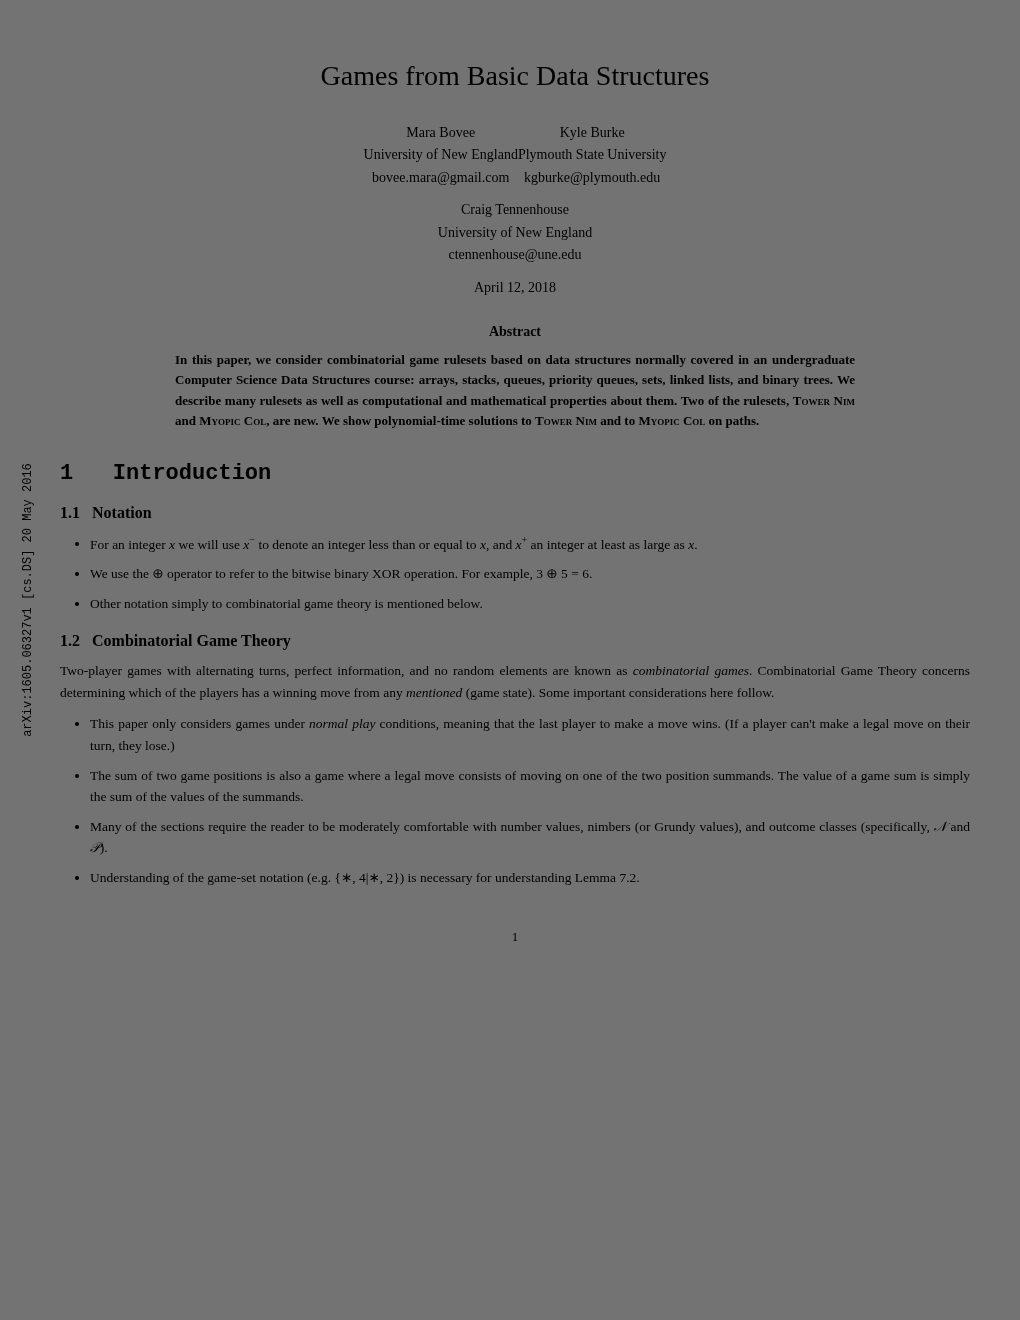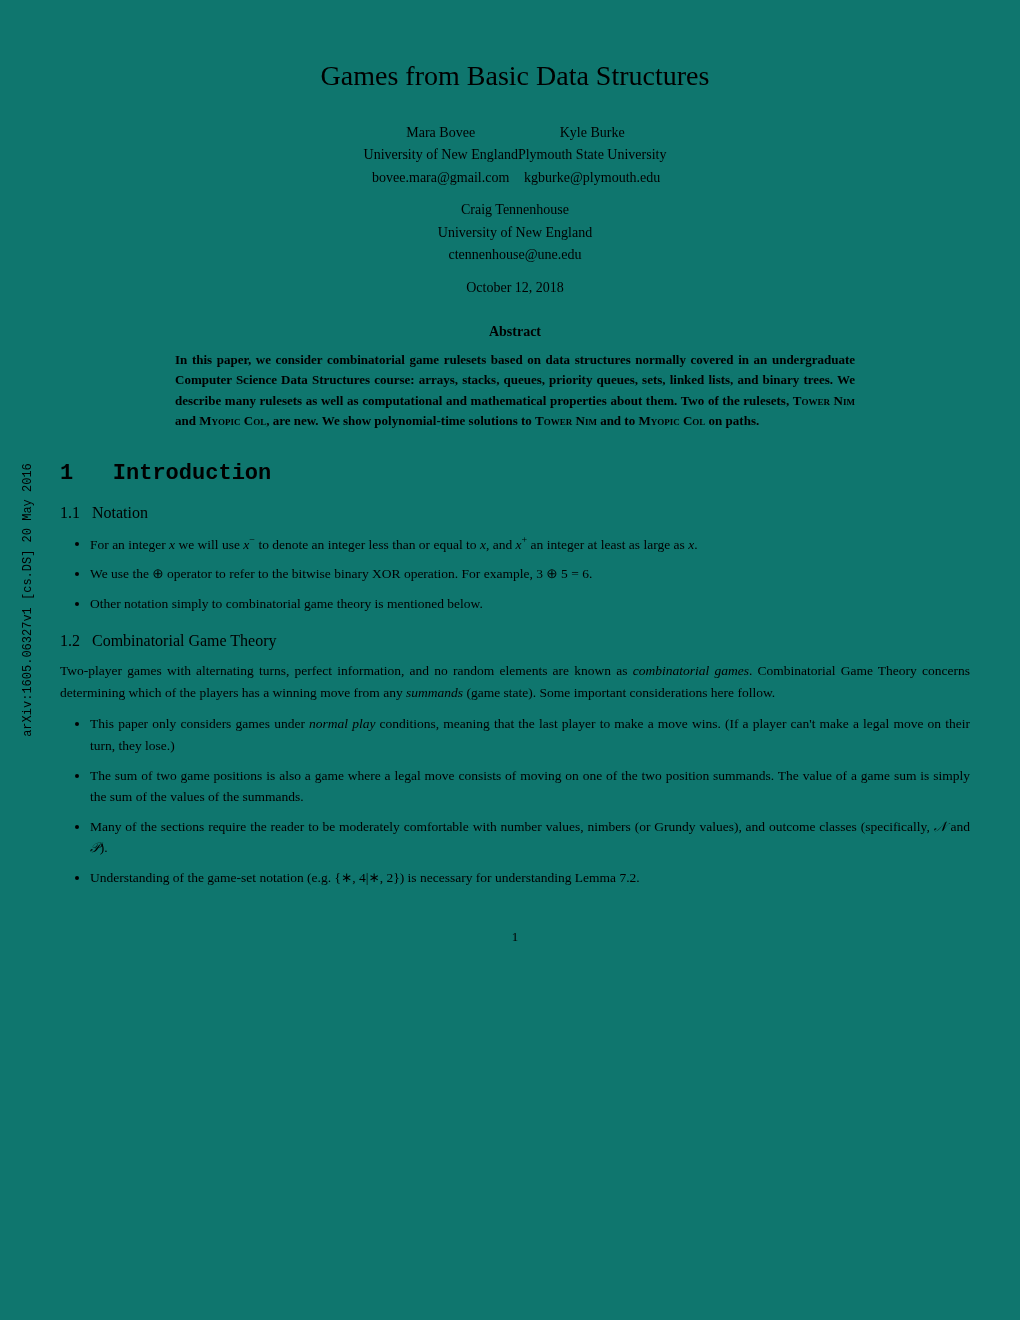--- a/index.html
+++ b/index.html
@@ -12,21 +12,21 @@
       width: 1020px;
       min-height: 1320px;
       position: relative;
       overflow-x: hidden;
     }
 
     .page-container {
       position: relative;
       width: 1020px;
       min-height: 1320px;
-      background: #0f766e;
+      background: #737373;
     }
 
     
     .sidebar-label {
       position: absolute;
       left: 0;
       top: 50%;
       transform: translateX(-50%) translateY(-50%) rotate(-90deg);
       transform-origin: center center;
       white-space: nowrap;
@@ -108,21 +108,21 @@
     .section-heading {
       font-size: 22px;
       font-weight: bold;
       margin-top: 28px;
       margin-bottom: 14px;
       font-family: Liberation Mono, monospace;
     }
 
     .subsection-heading {
       font-size: 16px;
-      font-weight: normal;
+      font-weight: bold;
       margin-top: 18px;
       margin-bottom: 10px;
       font-family: 'Georgia', serif;
     }
 
     
     .body-text {
       font-size: 13.5px;
       line-height: 1.6;
       text-align: justify;
@@ -189,21 +189,21 @@
           <div>kgburke@plymouth.edu</div>
         </div>
       </div>
       <div class="author-center">
         <div>Craig Tennenhouse</div>
         <div>University of New England</div>
         <div>ctennenhouse@une.edu</div>
       </div>
     </div>
 
-    <div class="date-line">October 12, 2018</div>
+    <div class="date-line">April 12, 2018</div>
 
     <div class="abstract-section">
       <div class="abstract-title">Abstract</div>
       <p class="abstract-text">
         In this paper, we consider combinatorial game rulesets based on data structures normally covered
         in an undergraduate Computer Science Data Structures course: arrays, stacks, queues, priority queues,
         sets, linked lists, and binary trees. We describe many rulesets as well as computational and mathematical properties about them. Two of the rulesets, <span class="smallcaps">Tower Nim</span> and <span class="smallcaps">Myopic Col</span>, are new. We show
         polynomial-time solutions to <span class="smallcaps">Tower Nim</span> and to <span class="smallcaps">Myopic Col</span> on paths.
       </p>
     </div>
@@ -222,21 +222,21 @@
           </li>
           <li>
             Other notation simply to combinatorial game theory is mentioned below.
           </li>
         </ul>
       </div>
 
       <div class="subsection">
         <h3 class="subsection-heading">1.2&nbsp;&nbsp;&nbsp;Combinatorial Game Theory</h3>
         <p class="body-text">
-          Two-player games with alternating turns, perfect information, and no random elements are known as <em>combinatorial games</em>. Combinatorial Game Theory concerns determining which of the players has a winning move from any <em>summands</em> (game state). Some important considerations here follow.
+          Two-player games with alternating turns, perfect information, and no random elements are known as <em>combinatorial games</em>. Combinatorial Game Theory concerns determining which of the players has a winning move from any <em>mentioned</em> (game state). Some important considerations here follow.
         </p>
         <ul class="bullet-list">
           <li>
             This paper only considers games under <em>normal play</em> conditions, meaning that the last player to make a move wins. (If a player can't make a legal move on their turn, they lose.)
           </li>
           <li>
             The sum of two game positions is also a game where a legal move consists of moving on one of the two position summands. The value of a game sum is simply the sum of the values of the summands.
           </li>
           <li>
             Many of the sections require the reader to be moderately comfortable with number values, nimbers (or Grundy values), and outcome classes (specifically, <span class="math">𝒩</span> and <span class="math">𝒫</span>).

